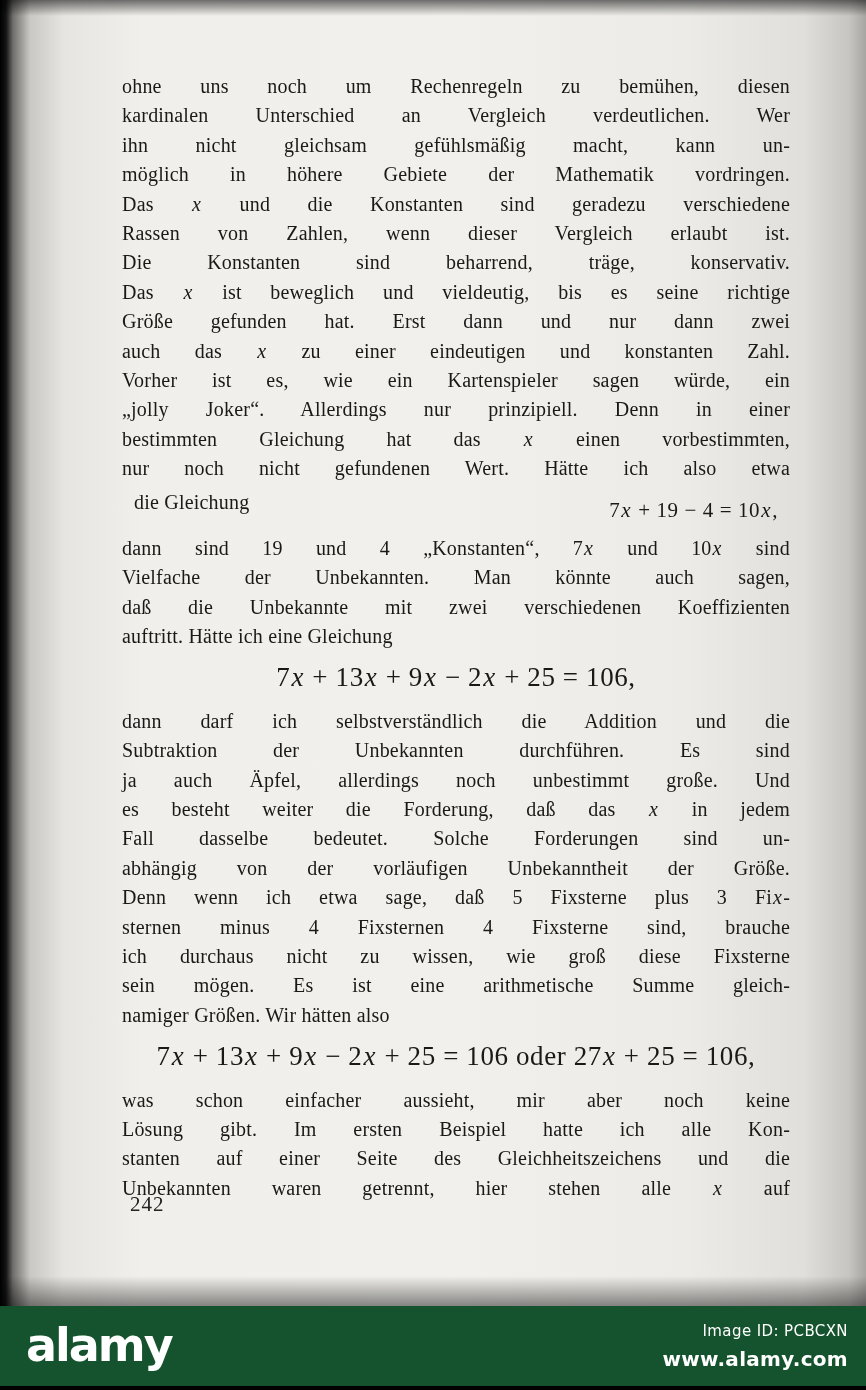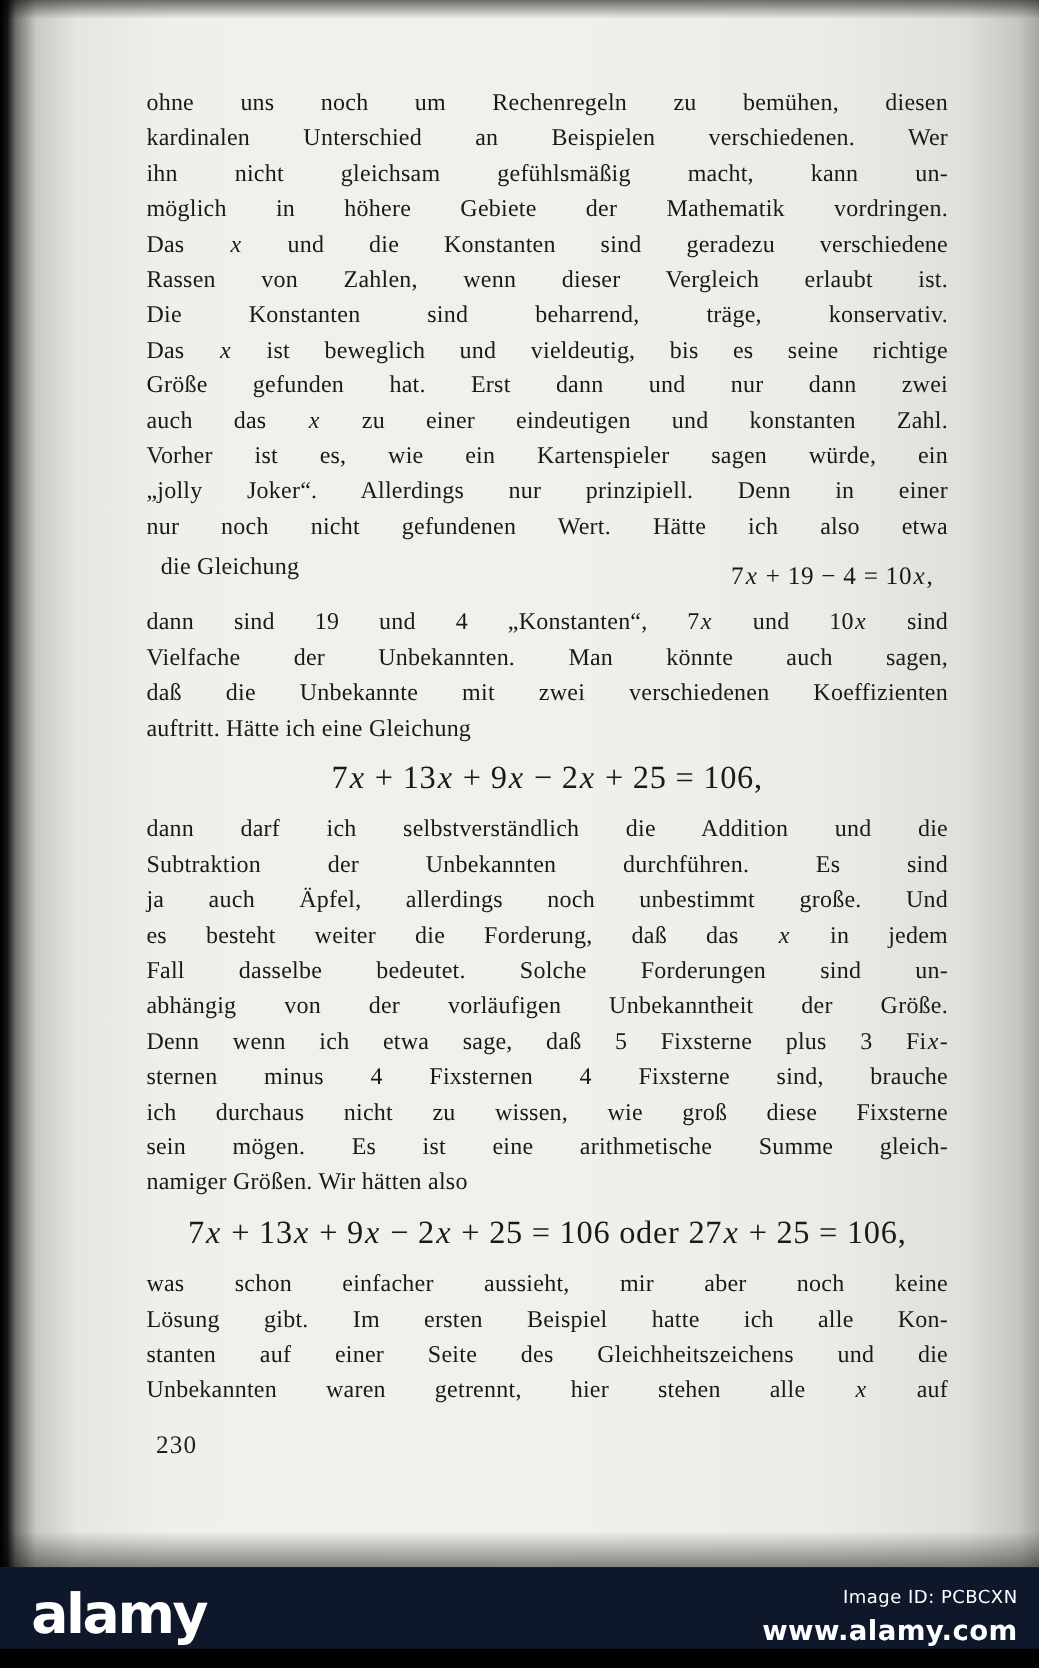--- a/index.html
+++ b/index.html
@@ -72,63 +72,64 @@
 
   .page-number {
     position: absolute; left: 130px; top: 1192px;
     font-size: 21px; color: #222;
     letter-spacing: 1px;
   }
 
   
   .wm {
     position: absolute; left: 0; top: 1306px;
-    width: 866px; height: 68px;
-    background: #0f172a;
+    width: 866px; height: 80px;
+    background: #14532d;
     color: #fff;
     font-family: "DejaVu Sans", "Liberation Sans", sans-serif;
   }
   .wm .brand {
     position: absolute; left: 26px; top: 12px;
     font-size: 46px; font-weight: 700;
     letter-spacing: -2px;
   }
   .wm .right {
     position: absolute; right: 18px; top: 16px;
     text-align: right;
   }
   .wm .id {
     font-size: 15px; letter-spacing: 0.4px; margin-bottom: 7px;
   }
   .wm .site {
-    font-size: 23px; font-weight: 700; letter-spacing: 0.3px;
+    font-size: 20px; font-weight: 700; letter-spacing: 0.3px;
   }
 </style>
 </head>
 <body>
 
 <div class="scan">
   <div class="corner-tr"></div>
 
   <div class="text-col">
 
     <div class="para">
 
     <div class="line">ohne uns noch um Rechenregeln zu bemühen, diesen</div>
-        <div class="line">kardinalen Unterschied an Beispielen verschiedenen. Wer</div>
+        <div class="line">kardinalen Unterschied an Vergleich verdeutlichen. Wer</div>
         <div class="line">ihn nicht gleichsam gefühlsmäßig macht, kann un-</div>
         <div class="line">möglich in höhere Gebiete der Mathematik vordringen.</div>
         <div class="line">Das <i class="mx">x</i> und die Konstanten sind geradezu verschiedene</div>
         <div class="line">Rassen von Zahlen, wenn dieser Vergleich erlaubt ist.</div>
         <div class="line">Die Konstanten sind beharrend, träge, konservativ.</div>
         <div class="line">Das <i class="mx">x</i> ist beweglich und vieldeutig, bis es seine richtige</div>
         <div class="line">Größe gefunden hat. Erst dann und nur dann zwei</div>
         <div class="line">auch das <i class="mx">x</i> zu einer eindeutigen und konstanten Zahl.</div>
         <div class="line">Vorher ist es, wie ein Kartenspieler sagen würde, ein</div>
         <div class="line">„jolly Joker“. Allerdings nur prinzipiell. Denn in einer</div>
+        <div class="line">bestimmten Gleichung hat das <i class="mx">x</i> einen vorbestimmten,</div>
         <div class="line">nur noch nicht gefundenen Wert. Hätte ich also etwa</div>
       </div>
 
     <div class="eqrow">
       <span class="lead">die Gleichung</span>
       <span class="eq">7<i class="mx">x</i> + 19 − 4 = 10<i class="mx">x</i>,</span>
     </div>
 
     <div class="para">
 
@@ -160,21 +161,21 @@
     <div class="para">
 
     <div class="line">was schon einfacher aussieht, mir aber noch keine</div>
         <div class="line">Lösung gibt. Im ersten Beispiel hatte ich alle Kon-</div>
         <div class="line">stanten auf einer Seite des Gleichheitszeichens und die</div>
         <div class="line">Unbekannten waren getrennt, hier stehen alle <i class="mx">x</i> auf</div>
       </div>
 
   </div>
 
-  <div class="page-number">230</div>
+  <div class="page-number">242</div>
 </div>
 
 <div class="wm">
   <div class="brand">alamy</div>
   <div class="right">
     <div class="id">Image ID: PCBCXN</div>
     <div class="site">www.alamy.com</div>
   </div>
 </div>
 

